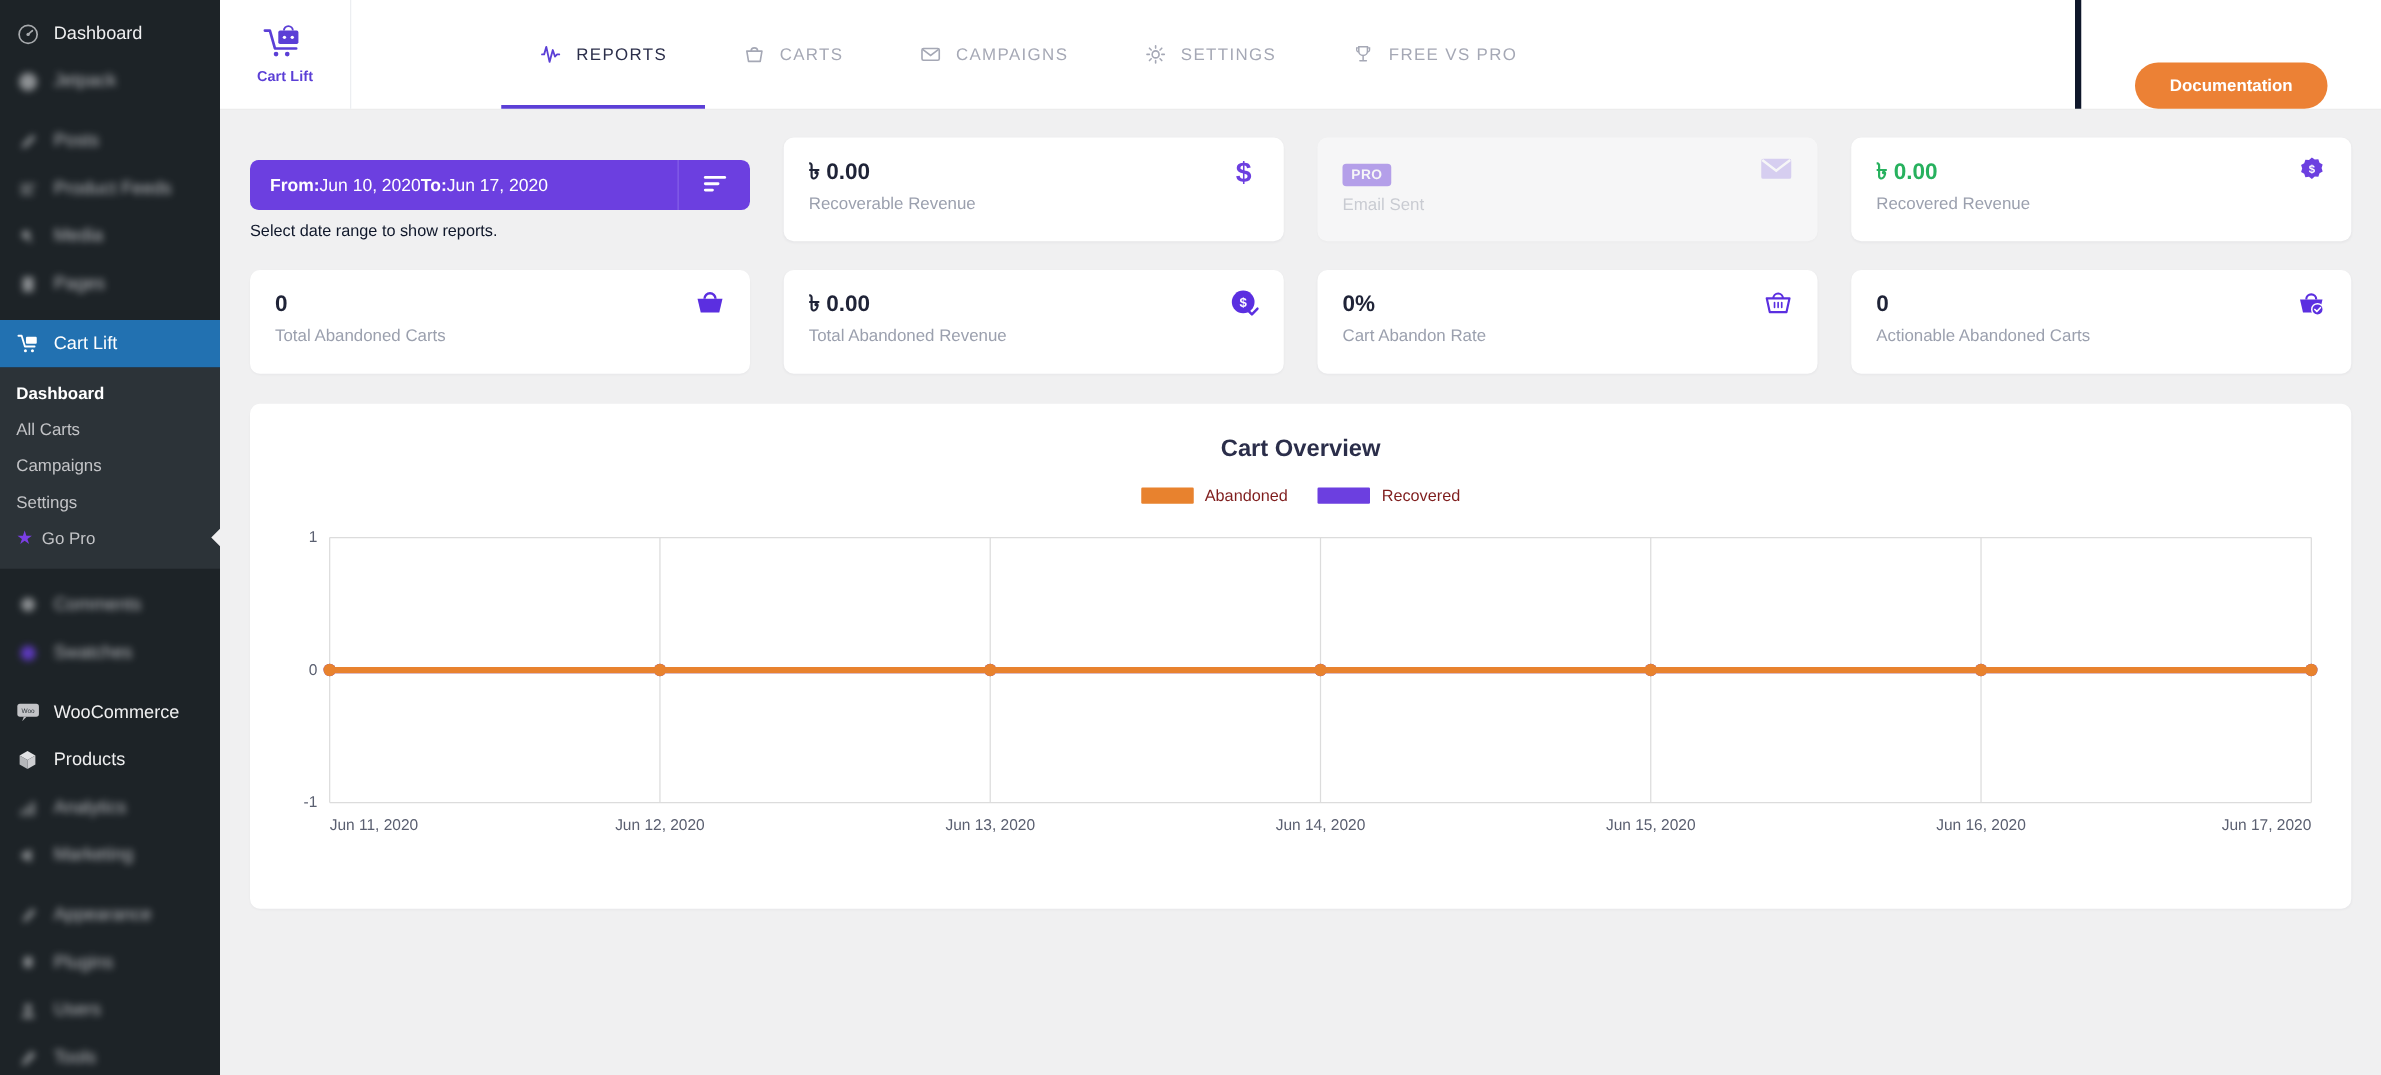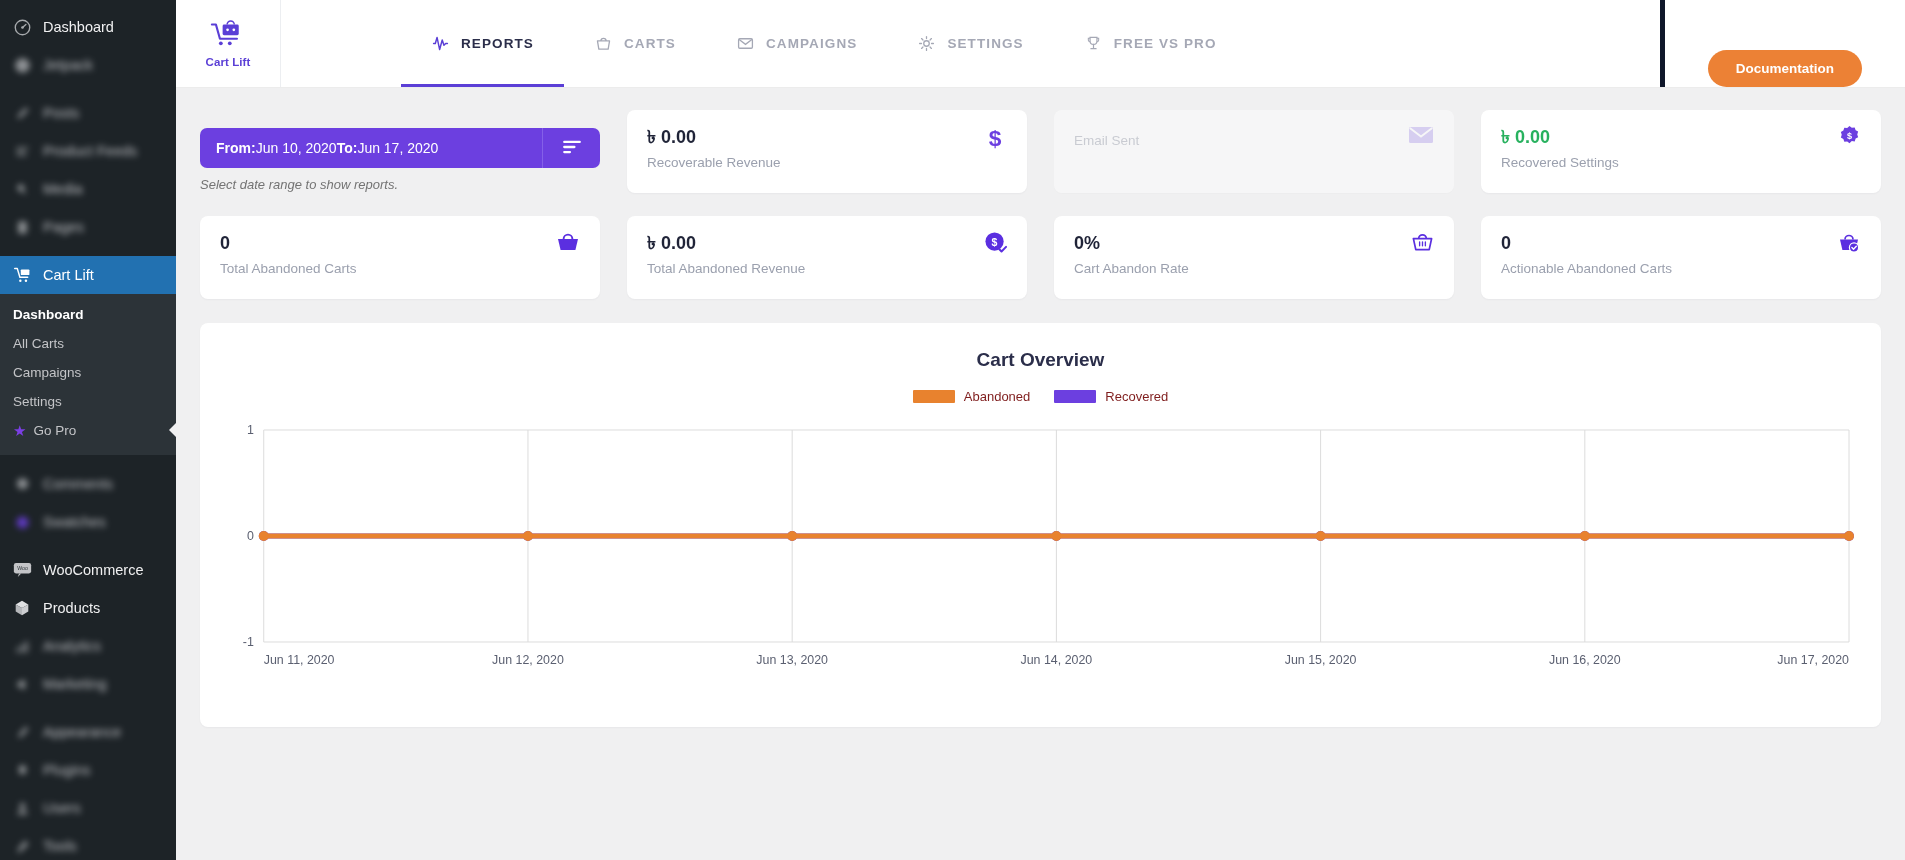--- a/index.html
+++ b/index.html
@@ -90,21 +90,21 @@
     border-right: 1px solid #eceef1;
     gap: 2px;
   }
   .brand-name {
     font-size: 11.5px; font-weight: 700; color: #5b3fd6; letter-spacing: .1px;
   }
   .navtabs { flex: 1; display: flex; align-items: stretch; padding-left: 120px; }
   .tab {
     display: flex; align-items: center; gap: 11px;
     padding: 0 30px;
-    font-size: 13.5px; font-weight: 700; letter-spacing: 1.1px;
+    font-size: 13.5px; font-weight: 400; letter-spacing: 1.1px;
     color: #a5a8b5;
     position: relative;
     cursor: pointer;
   }
   .tab .t-ico { display: inline-flex; align-items: center; }
   .tab.active { color: #2b2e4a; }
   .tab.active::after {
     content: ""; position: absolute; left: 0; right: 0; bottom: 0;
     height: 3px; background: #5b3fd6;
   }
@@ -151,22 +151,21 @@
   .dr-text .lbl { font-weight: 700; }
   .dr-text .val { font-weight: 400; }
   .dr-btn {
     width: 58px;
     border-left: 1px solid #8460e8;
     display: flex; align-items: center; justify-content: center;
   }
   .dr-note {
     margin-top: 9px;
     font-size: 13px;
-    font-style: italic;
-    color: #737373;
+    color: #0f172a;
   }
 
   .card {
     background: #fff;
     border-radius: 8px;
     height: 83px;
     padding: 16px 8px 0 20px;
     position: relative;
     box-shadow: 0 1px 2px rgba(16,24,40,.04);
   }
@@ -515,32 +514,35 @@
           <div class="c-val">৳ 0.00</div>
           <div class="c-lbl">Recoverable Revenue</div>
           <div class="c-ico">
             <svg width="24" height="26" viewBox="0 0 20 24">
                 <text x="10" y="19" text-anchor="middle" font-size="21" font-weight="bold" font-family="Liberation Sans, sans-serif" fill="#6c3fe0">$</text>
               </svg>
           </div>
         </div>
 
         <div class="card dim">
+          <div class="c-val">
+            <span class="pro-badge">PRO</span>
+          </div>
           <div class="c-lbl">Email Sent</div>
           <div class="c-ico">
             <svg width="26" height="20" viewBox="0 0 26 20">
                 <rect x="1" y="2" width="24" height="16" rx="1.5" fill="#b7a6ef"></rect>
                 <path d="M1.8 3L13 11.5 24.2 3" fill="none" stroke="#fff" stroke-width="2"></path>
               </svg>
           </div>
         </div>
 
         <div class="card">
           <div class="c-val green">৳ 0.00</div>
-          <div class="c-lbl">Recovered Settings</div>
+          <div class="c-lbl">Recovered Revenue</div>
           <div class="c-ico">
             <svg width="23" height="23" viewBox="0 0 24 24">
                 <path d="M12 1l2.4 1.8 3-.3 1 2.9 2.6 1.5-.9 2.9.9 2.9-2.6 1.5-1 2.9-3-.3L12 19l-2.4-1.8-3 .3-1-2.9L3 13.1l.9-2.9L3 7.3l2.6-1.5 1-2.9 3 .3z" fill="#6c3fe0"></path>
                 <text x="12" y="14.2" text-anchor="middle" font-size="9.5" font-weight="bold" font-family="Liberation Sans, sans-serif" fill="#fff">$</text>
               </svg>
           </div>
         </div>
 
         <div class="card">
           <div class="c-val">0</div>

